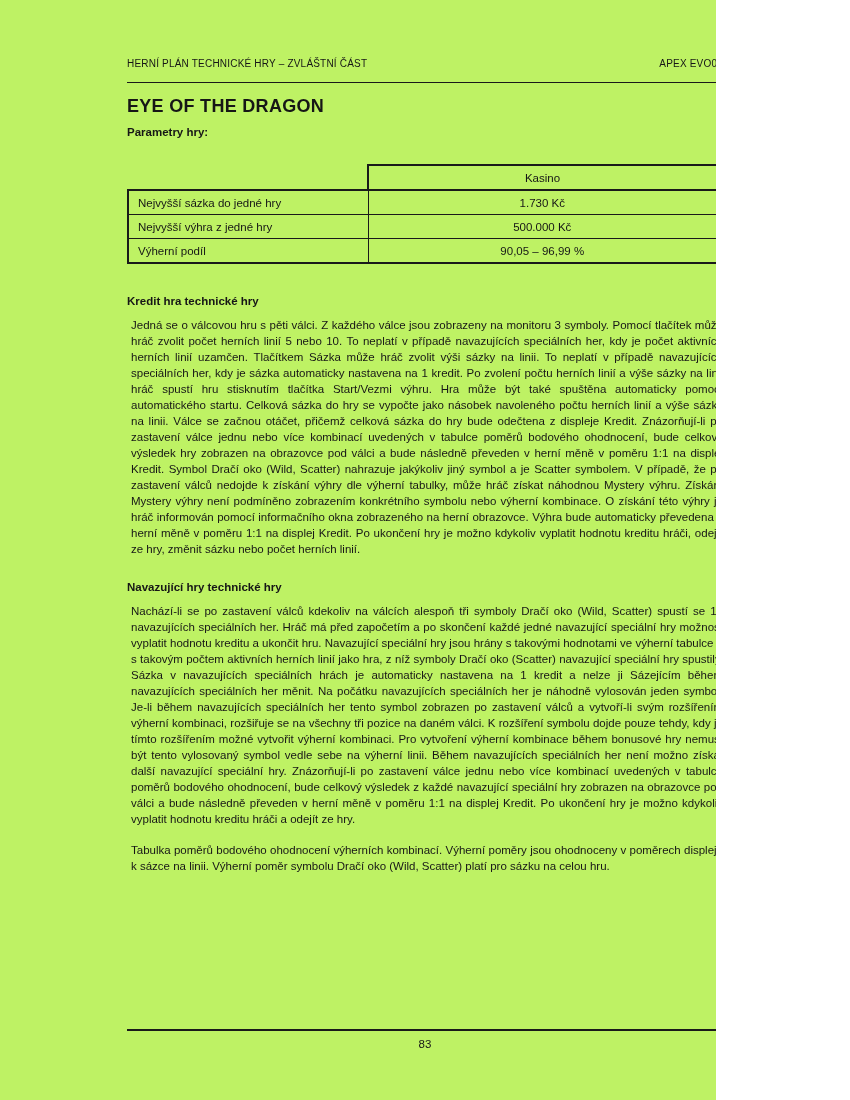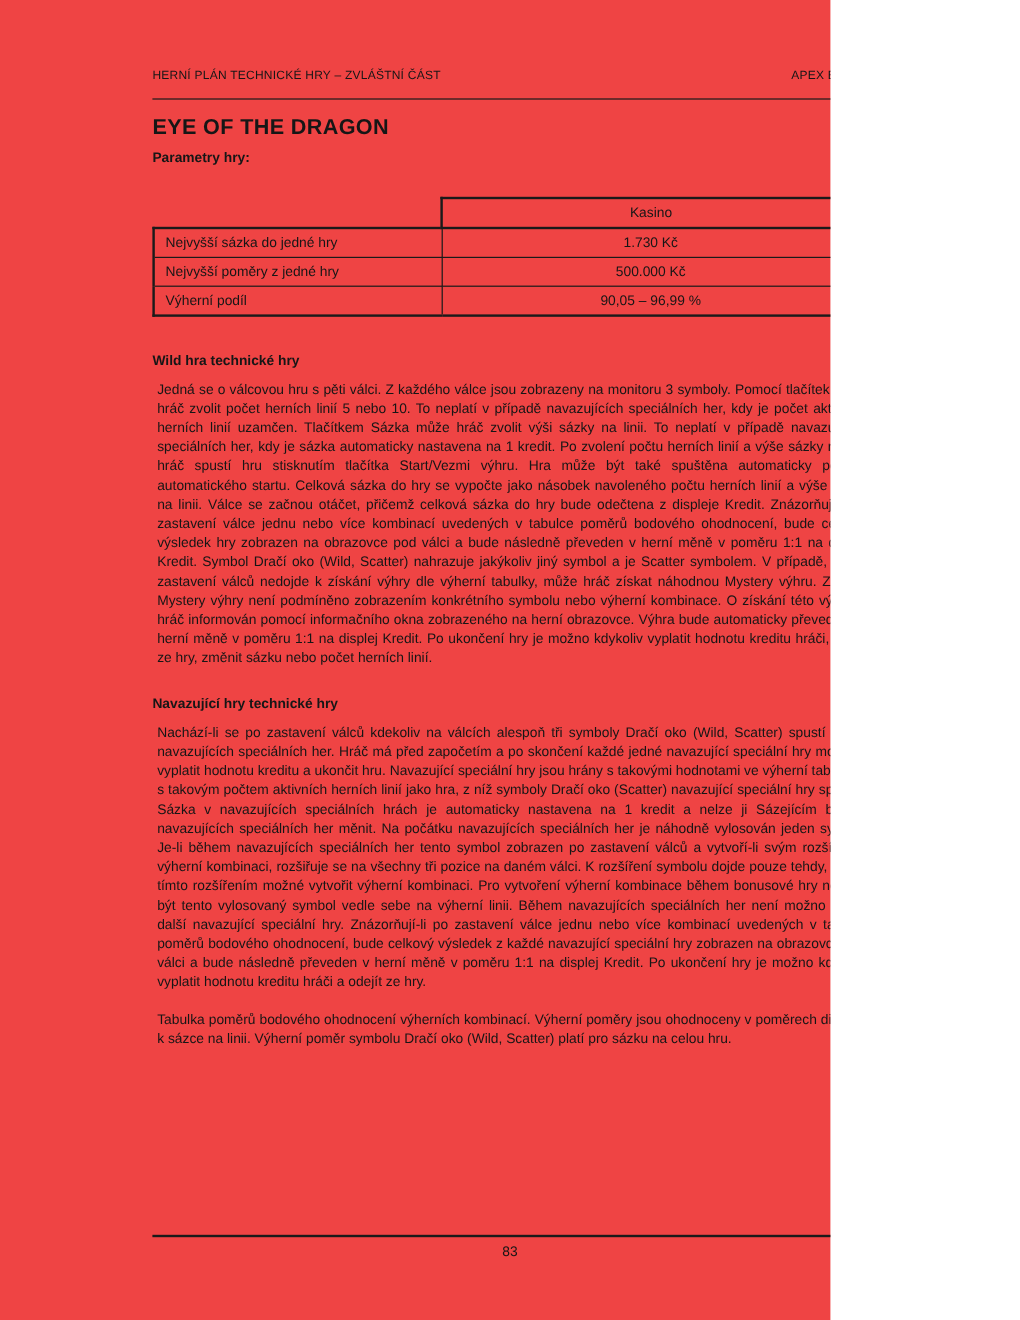--- a/index.html
+++ b/index.html
@@ -4,24 +4,25 @@
 <style>
   html, body {
     margin: 0;
     padding: 0;
     background: #ffffff;
   }
   .page {
     position: relative;
     width: 692px;
     height: 1100px;
-    background: #ef4444;
+    background: #bef264;
     font-family: "Liberation Sans", "DejaVu Sans", sans-serif;
     color: #161616;
     overflow: hidden;
+    padding-left: 24px;
   }
   .content {
     position: absolute;
     left: 127px;
     top: 0;
     width: 596px;
   }
   .running-head {
     padding-top: 58px;
     display: flex;
@@ -142,32 +143,32 @@
       <tbody>
         <tr>
           <td class="spacer-cell"></td>
           <td class="cell head-cell">Kasino</td>
         </tr>
         <tr class="first-body-row">
           <td class="cell label-cell">Nejvyšší sázka do jedné hry</td>
           <td class="cell value-cell">1.730 Kč</td>
         </tr>
         <tr>
-          <td class="cell label-cell">Nejvyšší poměry z jedné hry</td>
+          <td class="cell label-cell">Nejvyšší výhra z jedné hry</td>
           <td class="cell value-cell">500.000 Kč</td>
         </tr>
         <tr class="last-body-row">
           <td class="cell label-cell">Výherní podíl</td>
           <td class="cell value-cell">90,05 – 96,99 %</td>
         </tr>
       </tbody>
     </table>
 
     <div class="section section-first">
-      <div class="section-heading">Wild hra technické hry</div>
+      <div class="section-heading">Kredit hra technické hry</div>
       <p class="body-par">Jedná se o válcovou hru s pěti válci. Z každého válce jsou zobrazeny na monitoru 3 symboly. Pomocí tlačítek může hráč zvolit počet herních linií 5 nebo 10. To neplatí v případě navazujících speciálních her, kdy je počet aktivních herních linií uzamčen. Tlačítkem Sázka může hráč zvolit výši sázky na linii. To neplatí v případě navazujících speciálních her, kdy je sázka automaticky nastavena na 1 kredit. Po zvolení počtu herních linií a výše sázky na linii hráč spustí hru stisknutím tlačítka Start/Vezmi výhru. Hra může být také spuštěna automaticky pomocí automatického startu. Celková sázka do hry se vypočte jako násobek navoleného počtu herních linií a výše sázky na linii. Válce se začnou otáčet, přičemž celková sázka do hry bude odečtena z displeje Kredit. Znázorňují-li po zastavení válce jednu nebo více kombinací uvedených v tabulce poměrů bodového ohodnocení, bude celkový výsledek hry zobrazen na obrazovce pod válci a bude následně převeden v herní měně v poměru 1:1 na displej Kredit. Symbol Dračí oko (Wild, Scatter) nahrazuje jakýkoliv jiný symbol a je Scatter symbolem. V případě, že po zastavení válců nedojde k získání výhry dle výherní tabulky, může hráč získat náhodnou Mystery výhru. Získání Mystery výhry není podmíněno zobrazením konkrétního symbolu nebo výherní kombinace. O získání této výhry je hráč informován pomocí informačního okna zobrazeného na herní obrazovce. Výhra bude automaticky převedena v herní měně v poměru 1:1 na displej Kredit. Po ukončení hry je možno kdykoliv vyplatit hodnotu kreditu hráči, odejít ze hry, změnit sázku nebo počet herních linií.</p>
     </div>
 
     <div class="section section-follow">
       <div class="section-heading">Navazující hry technické hry</div>
       <p class="body-par">Nachází-li se po zastavení válců kdekoliv na válcích alespoň tři symboly Dračí oko (Wild, Scatter) spustí se 10 navazujících speciálních her. Hráč má před započetím a po skončení každé jedné navazující speciální hry možnost vyplatit hodnotu kreditu a ukončit hru. Navazující speciální hry jsou hrány s takovými hodnotami ve výherní tabulce a s takovým počtem aktivních herních linií jako hra, z níž symboly Dračí oko (Scatter) navazující speciální hry spustily. Sázka v navazujících speciálních hrách je automaticky nastavena na 1 kredit a nelze ji Sázejícím během navazujících speciálních her měnit. Na počátku navazujících speciálních her je náhodně vylosován jeden symbol. Je-li během navazujících speciálních her tento symbol zobrazen po zastavení válců a vytvoří-li svým rozšířením výherní kombinaci, rozšiřuje se na všechny tři pozice na daném válci. K rozšíření symbolu dojde pouze tehdy, kdy je tímto rozšířením možné vytvořit výherní kombinaci. Pro vytvoření výherní kombinace během bonusové hry nemusí být tento vylosovaný symbol vedle sebe na výherní linii. Během navazujících speciálních her není možno získat další navazující speciální hry. Znázorňují-li po zastavení válce jednu nebo více kombinací uvedených v tabulce poměrů bodového ohodnocení, bude celkový výsledek z každé navazující speciální hry zobrazen na obrazovce pod válci a bude následně převeden v herní měně v poměru 1:1 na displej Kredit. Po ukončení hry je možno kdykoliv vyplatit hodnotu kreditu hráči a odejít ze hry.</p>
       <p class="body-par">Tabulka poměrů bodového ohodnocení výherních kombinací. Výherní poměry jsou ohodnoceny v poměrech displeje k sázce na linii. Výherní poměr symbolu Dračí oko (Wild, Scatter) platí pro sázku na celou hru.</p>
     </div>
 
   </div>

